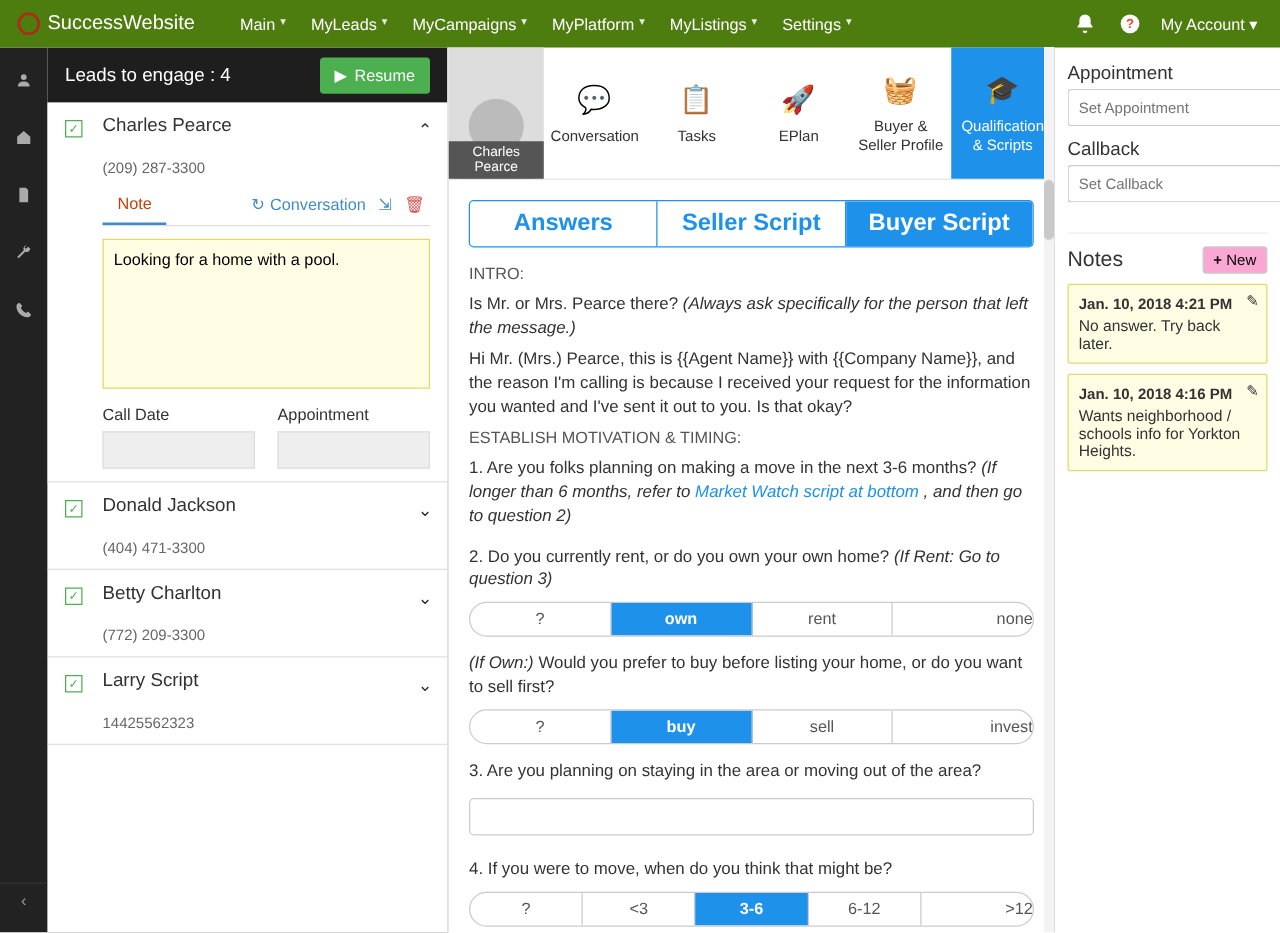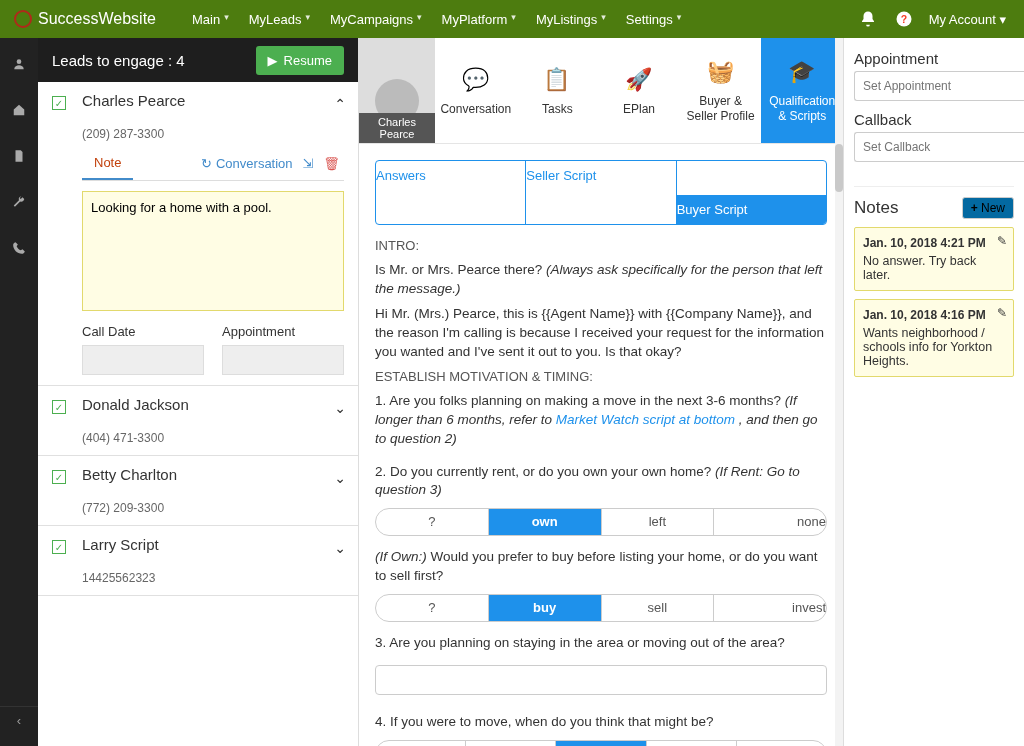--- a/index.html
+++ b/index.html
@@ -41,40 +41,40 @@
 .centercol { flex: 1; border-left: 1px solid #ddd; border-right: 1px solid #ddd; position: relative; display: flex; flex-direction: column; }
 .tabsrow { display: flex; height: 106px; border-bottom: 1px solid #e5e5e5; }
 .avatarcell { width: 76px; background: #ddd; display: flex; flex-direction: column; align-items: center; justify-content: flex-end; position: relative; }
 .avatarcell .sil { width: 44px; height: 44px; background: #bbb; border-radius: 50%; margin-bottom: 20px; position: relative; }
 .avatarcell .sil::after { content: ''; position: absolute; width: 60px; height: 28px; background: #bbb; border-radius: 30px 30px 0 0; left: -8px; top: 36px; }
 .avatarcell .tag { position: absolute; bottom: 0; left: 0; right: 0; background: #555; color: #fff; font-size: 11px; padding: 3px 6px; text-align: center; }
 .ctab { flex: 1; display: flex; flex-direction: column; align-items: center; justify-content: center; gap: 8px; font-size: 12px; color: #333; text-align: center; padding: 6px 4px; }
 .ctab.active { background: #1e91eb; color: #fff; }
 .ctab .icn { font-size: 22px; height: 28px; display: flex; align-items: center; justify-content: center; }
 .subtabs { display: flex; margin: 16px 16px 0; border: 1px solid #1e91eb; border-radius: 4px; overflow: hidden; }
-.subtabs .stab { flex: 1; text-align: left; padding: 7px 0; font-size: 13px; color: #1e91eb; border-right: 1px solid #1e91eb; }
-.subtabs .stab:last-child { border-right: none; margin-top: 34px; }
+.subtabs .stab { flex: 1; text-align: center; padding: 7px 0; font-size: 19px; color: #1e91eb; border-right: 1px solid #1e91eb; font-weight: bold; }
+.subtabs .stab:last-child { border-right: none; }
 .subtabs .stab.active { background: #1e91eb; color: #fff; }
 .script { padding: 12px 16px 20px; overflow: auto; flex: 1; font-size: 13.5px; color: #333; line-height: 1.4; }
 .script h4 { font-size: 13px; color: #555; margin: 0 0 6px; font-weight: normal; }
 .script p { margin: 6px 0; }
 .script .link { color: #1e91eb; }
 .pills { display: flex; border: 1px solid #ccc; border-radius: 14px; overflow: hidden; margin: 8px 0 12px; }
 .pills .pill { flex: 1; text-align: center; padding: 4px 0; font-size: 13px; color: #555; border-right: 1px solid #ccc; }
 .pills .pill:last-child { border-right: none; text-align: right; }
 .pills .pill.active { background: #1e91eb; color: #fff; font-weight: bold; }
 .ti { width: 100%; border: 1px solid #ccc; border-radius: 4px; height: 30px; margin: 6px 0 12px; }
 .rightcol { width: 180px; padding: 12px 10px; display: flex; flex-direction: column; gap: 10px; }
 .rc-label { font-size: 15px; color: #333; margin-bottom: 4px; }
 .rc-ig { display: flex; }
 .rc-ig input { flex: 1; border: 1px solid #ccc; height: 30px; padding: 4px 8px; font-size: 12px; border-right: none; border-radius: 3px 0 0 3px; }
 .notespanel { margin-top: 14px; border-top: 1px solid #eee; padding-top: 10px; }
 .noteshead { display: flex; align-items: center; margin-bottom: 8px; }
 .noteshead .title { font-size: 17px; }
-.noteshead .new { margin-left: auto; border: 1px solid #ccc; background: #0369a1; border-radius: 3px; padding: 3px 8px; font-size: 12px; }
+.noteshead .new { margin-left: auto; border: 1px solid #ccc; background: #f9a8d4; border-radius: 3px; padding: 3px 8px; font-size: 12px; }
 .notecard { background: #fffde4; border: 1px solid #e2d96d; border-radius: 2px; padding: 8px; margin-bottom: 8px; position: relative; font-size: 12.5px; }
 .notecard .ts { font-weight: bold; font-size: 12px; margin-bottom: 4px; }
 .notecard .pen { position: absolute; right: 6px; top: 6px; font-size: 12px; color: #333; }
 .scrollbar { position: absolute; right: 0; top: 0; width: 8px; height: 100%; background: #f3f3f3; }
 .thumb { width: 8px; background: #c9c9c9; border-radius: 4px; position: absolute; }
 em { font-style: italic; }
 </style>
 </head>
 <body>
 
@@ -258,21 +258,21 @@
       <div class="script">
         <h4>INTRO:</h4>
         <p><span>Is Mr. or Mrs. Pearce there? </span><em>(Always ask specifically for the person that left the message.)</em></p>
         <p>Hi Mr. (Mrs.) Pearce, this is {{Agent Name}} with {{Company Name}}, and the reason I'm calling is because I received your request for the information you wanted and I've sent it out to you. Is that okay?</p>
         <h4>ESTABLISH MOTIVATION &amp; TIMING:</h4>
         <p><span>1. Are you folks planning on making a move in the next 3-6 months? </span><em><span>(If longer than 6 months, refer to </span><span class="link">Market Watch script at bottom</span><span> , and then go to question 2)</span></em></p>
         <p style="margin-top:14px"><span>2. Do you currently rent, or do you own your own home? </span><em>(If Rent: Go to question 3)</em></p>
         <div class="pills">
           <div class="pill">?</div>
           <div class="pill active">own</div>
-          <div class="pill">left</div>
+          <div class="pill">rent</div>
           <div class="pill">none</div>
         </div>
         <p><em>(If Own:)</em><span> Would you prefer to buy before listing your home, or do you want to sell first?</span></p>
         <div class="pills">
           <div class="pill">?</div>
           <div class="pill active">buy</div>
           <div class="pill">sell</div>
           <div class="pill">invest</div>
         </div>
         <p>3. Are you planning on staying in the area or moving out of the area?</p>

